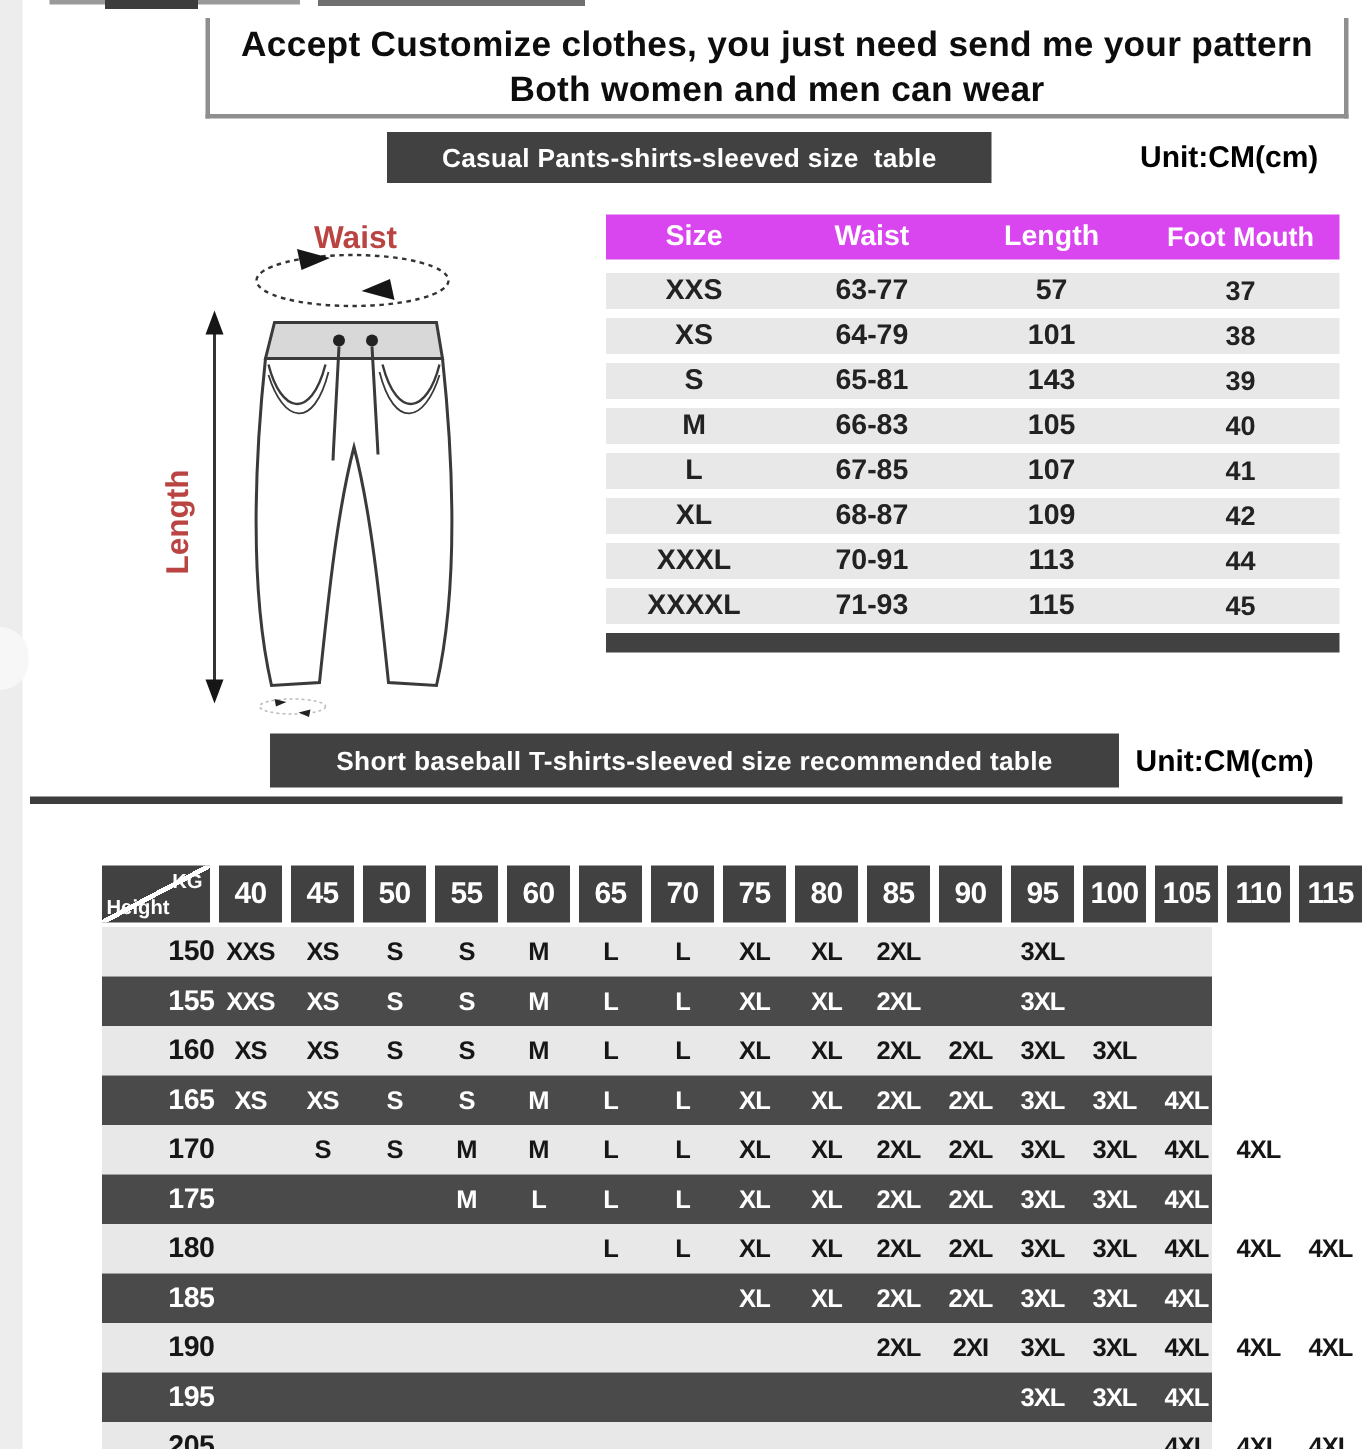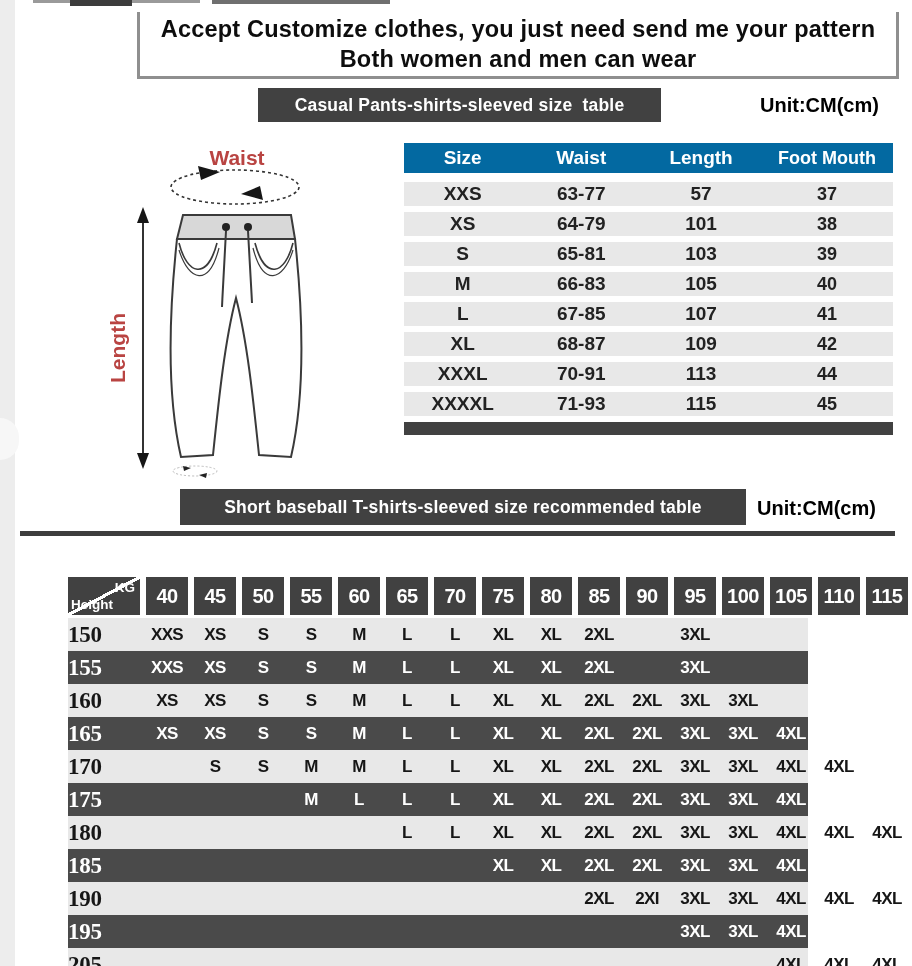--- a/index.html
+++ b/index.html
@@ -27,21 +27,21 @@
     font-size:17.5px;letter-spacing:.2px;white-space:pre;
   }
   .title-pants{left:258px;top:88px;width:403px;height:34px;}
   .title-shirt{left:180px;top:489px;width:566px;height:36px;}
   .unit{position:absolute;font-size:20px;color:#000;white-space:nowrap;}
   .unit-1{left:760px;top:94px;}
   .unit-2{left:757px;top:497px;}
   .divider{position:absolute;left:20px;top:531px;width:875px;height:5px;background:#3d3d3d;}
   
   .size-table{position:absolute;left:404px;top:143px;width:489px;}
-  .st-header{height:30px;background:#0369a1;color:#fff;display:flex;align-items:center;font-size:19px;}
+  .st-header{height:30px;background:#d946ef;color:#fff;display:flex;align-items:center;font-size:19px;}
   .st-row{height:24px;background:#e8e8e8;display:flex;align-items:center;margin-top:6px;font-size:19px;color:#222;}
   .st-row.first{margin-top:9px;}
   .st-cell{text-align:center;}
   .st-cell.c0{width:24%;}
   .st-cell.c1{width:24.5%;}
   .st-cell.c2{width:24.5%;}
   .st-cell.c3{width:27%;font-size:18px;}
   .st-footer{margin-top:6px;height:13px;background:#414141;}
   
   .pants-svg{position:absolute;left:95px;top:135px;}
@@ -55,21 +55,21 @@
   .mx-corner .kg{position:absolute;right:5px;top:3px;font-size:13.5px;}
   .mx-corner .height{position:absolute;left:3px;bottom:3px;font-size:13.5px;}
   .mx-wcell{
     width:42px;height:38px;margin-left:6px;background:#414141;color:#fff;flex:none;
     display:flex;align-items:center;justify-content:center;font-size:20px;letter-spacing:-.5px;
   }
   .mx-body{margin-top:3px;}
   .mx-row{display:flex;align-items:center;height:33px;}
   .mx-row.light{background:#e8e8e8;color:#161616;}
   .mx-row.dark{background:#4a4a4a;color:#ffffff;}
-  .mx-label{width:75px;flex:none;text-align:left;font-size:23px;letter-spacing:-.3px;font-family:Liberation Serif, serif;}
+  .mx-label{width:75px;flex:none;text-align:right;font-size:19px;letter-spacing:-.3px;}
   .mx-cell{width:48px;flex:none;text-align:center;font-size:17px;letter-spacing:-.6px;}
 </style>
 </head>
 <body>
 
 <div class="canvas">
 
   <div class="edge-strip"></div>
   <div class="edge-notch"></div>
   <div class="sliver-line-a"></div>
@@ -131,21 +131,21 @@
         </div>
         <div class="st-row">
           <div class="st-cell c0">XS</div>
           <div class="st-cell c1">64-79</div>
           <div class="st-cell c2">101</div>
           <div class="st-cell c3">38</div>
         </div>
         <div class="st-row">
           <div class="st-cell c0">S</div>
           <div class="st-cell c1">65-81</div>
-          <div class="st-cell c2">103</div>
+          <div class="st-cell c2">143</div>
           <div class="st-cell c3">39</div>
         </div>
         <div class="st-row">
           <div class="st-cell c0">M</div>
           <div class="st-cell c1">66-83</div>
           <div class="st-cell c2">105</div>
           <div class="st-cell c3">40</div>
         </div>
         <div class="st-row">
           <div class="st-cell c0">L</div>

